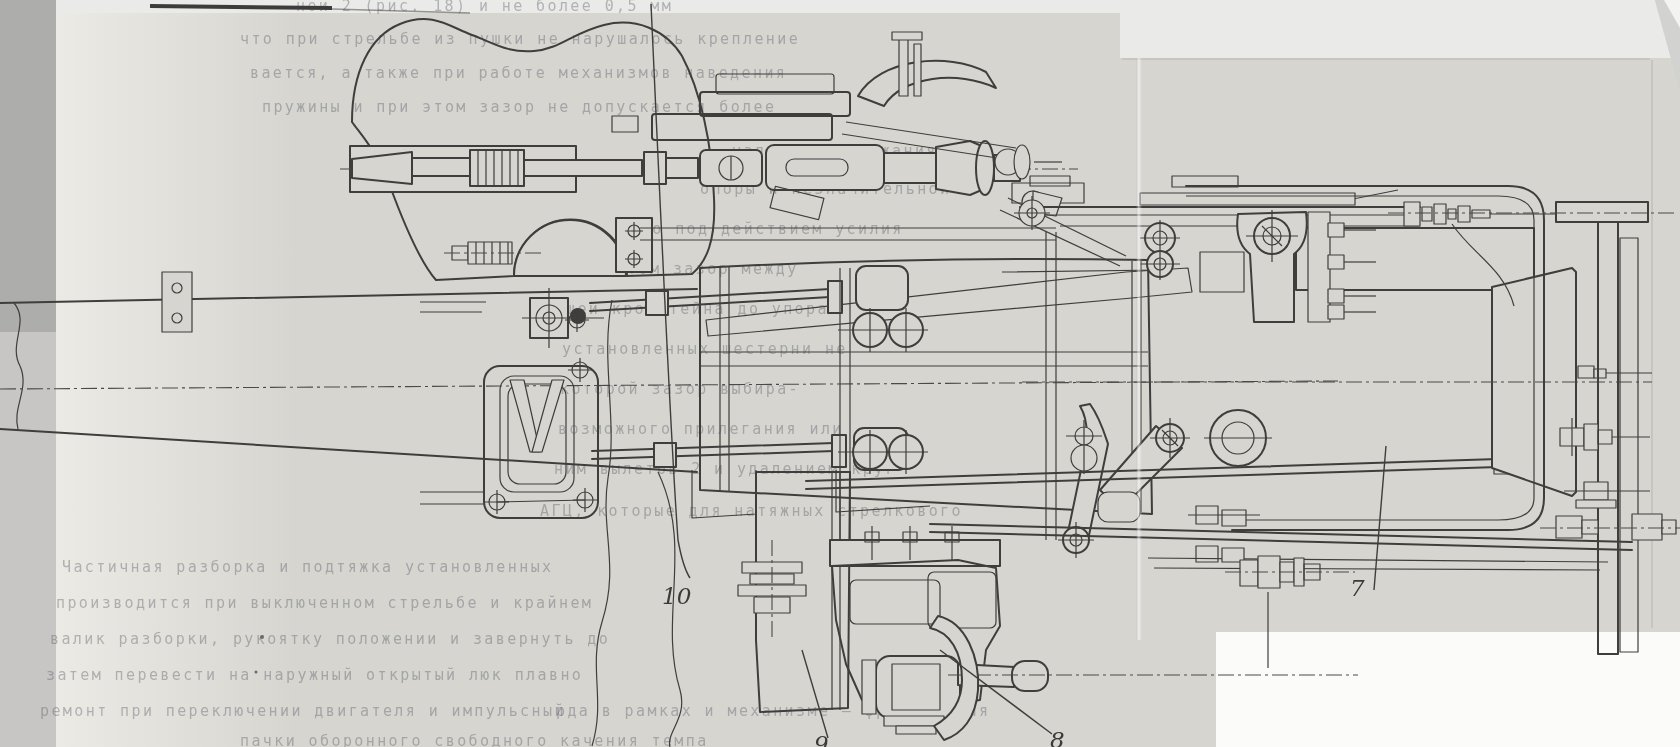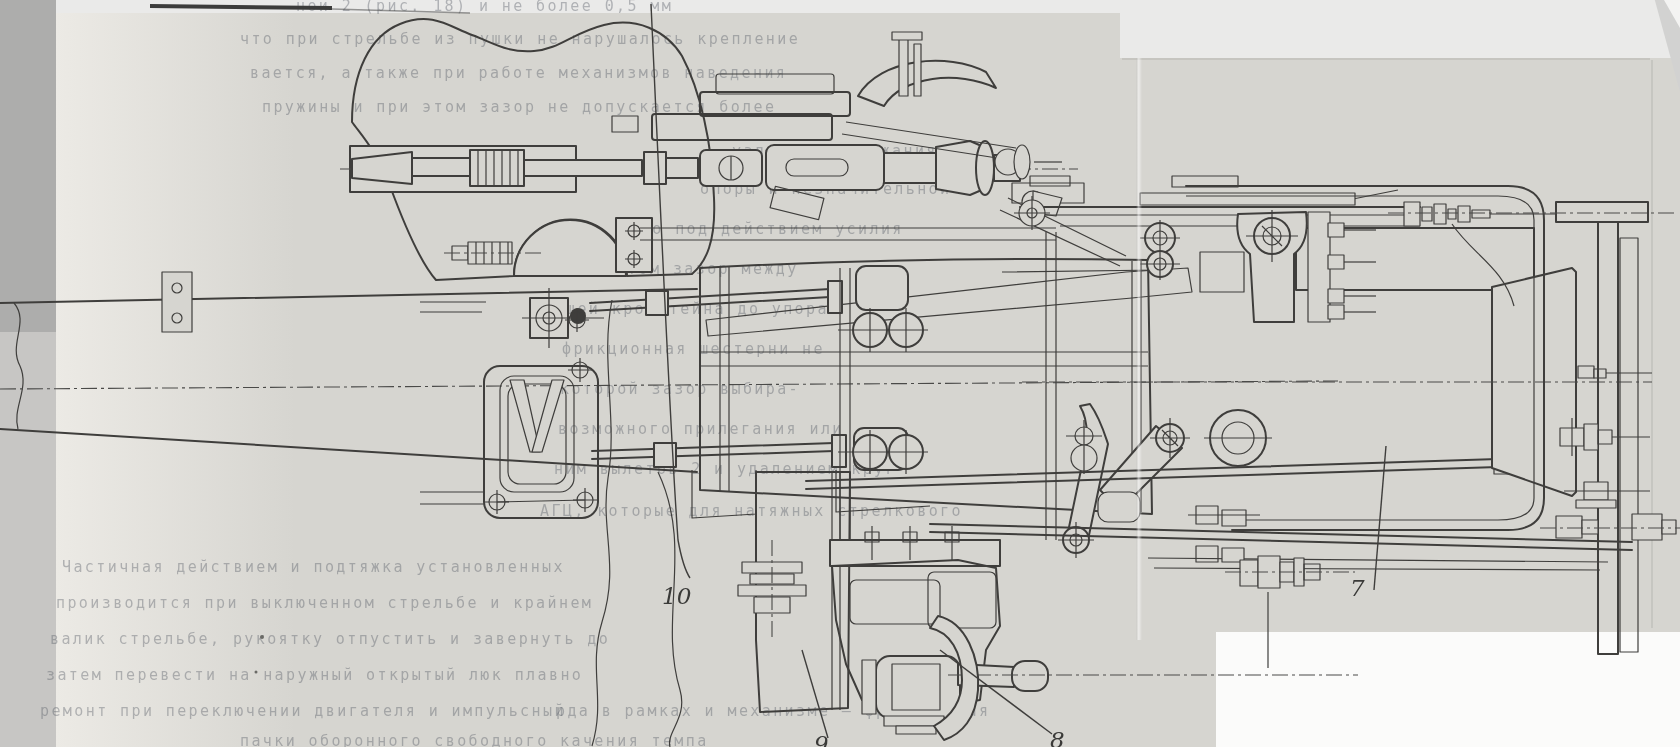--- a/index.html
+++ b/index.html
@@ -49,28 +49,28 @@
 
   <div class="bleed" style="left:296px;top:-3px;width:560px">ной 2 (рис. 18) и не более 0,5 мм</div>
   <div class="bleed" style="left:240px;top:30px;width:850px">что при стрельбе из пушки не нарушалось крепление</div>
   <div class="bleed" style="left:250px;top:64px;width:840px">вается, а также при работе механизмов наведения</div>
   <div class="bleed" style="left:262px;top:98px;width:800px">пружины и при этом зазор не допускается более</div>
   <div class="bleed" style="left:732px;top:142px;width:330px">узла для удержания на-</div>
   <div class="bleed" style="left:700px;top:180px;width:370px">опоры и незначительной</div>
   <div class="bleed" style="left:618px;top:220px;width:440px">вело под действием усилия</div>
   <div class="bleed" style="left:570px;top:260px;width:480px">при этом зазор между</div>
   <div class="bleed" style="left:566px;top:300px;width:460px">щей кронштейна до упора</div>
-  <div class="bleed" style="left:562px;top:340px;width:470px">фрикционная шестерни не</div>
+  <div class="bleed" style="left:562px;top:340px;width:470px">установленных шестерни не</div>
   <div class="bleed" style="left:560px;top:380px;width:460px">которой зазор выбира-</div>
   <div class="bleed" style="left:558px;top:420px;width:470px">возможного прилегания или</div>
   <div class="bleed" style="left:554px;top:460px;width:500px">ним вылетов 2 и удалением круг</div>
   <div class="bleed" style="left:540px;top:502px;width:530px">АГЦ, которые для натяжных стрелкового</div>
-  <div class="bleed" style="left:62px;top:558px;width:720px">Частичная действием и подтяжка установленных</div>
+  <div class="bleed" style="left:62px;top:558px;width:720px">Частичная разборка и подтяжка установленных</div>
   <div class="bleed" style="left:56px;top:594px;width:740px">производится при выключенном стрельбе и крайнем</div>
-  <div class="bleed" style="left:50px;top:630px;width:730px">валик стрельбе, рукоятку отпустить и завернуть до</div>
+  <div class="bleed" style="left:50px;top:630px;width:730px">валик разборки, рукоятку положении и завернуть до</div>
   <div class="bleed" style="left:46px;top:666px;width:700px">затем перевести на наружный открытый люк плавно</div>
   <div class="bleed" style="left:40px;top:702px;width:700px">ремонт при переключении двигателя и импульсный</div>
   <div class="bleed" style="left:556px;top:702px;width:480px">рда в рамках и механизме — фрикционная</div>
   <div class="bleed" style="left:240px;top:732px;width:700px">пачки оборонного свободного качения темпа</div>
 
   <svg width="1680" height="747" viewBox="0 0 1680 747">
     <defs>
       <pattern id="h45" width="9" height="9" patternUnits="userSpaceOnUse" patternTransform="rotate(-45)">
         <rect width="9" height="9" fill="#d6d5d0"></rect>
         <line x1="4.5" y1="0" x2="4.5" y2="9" stroke="#55544f" stroke-width="1.4"></line>

